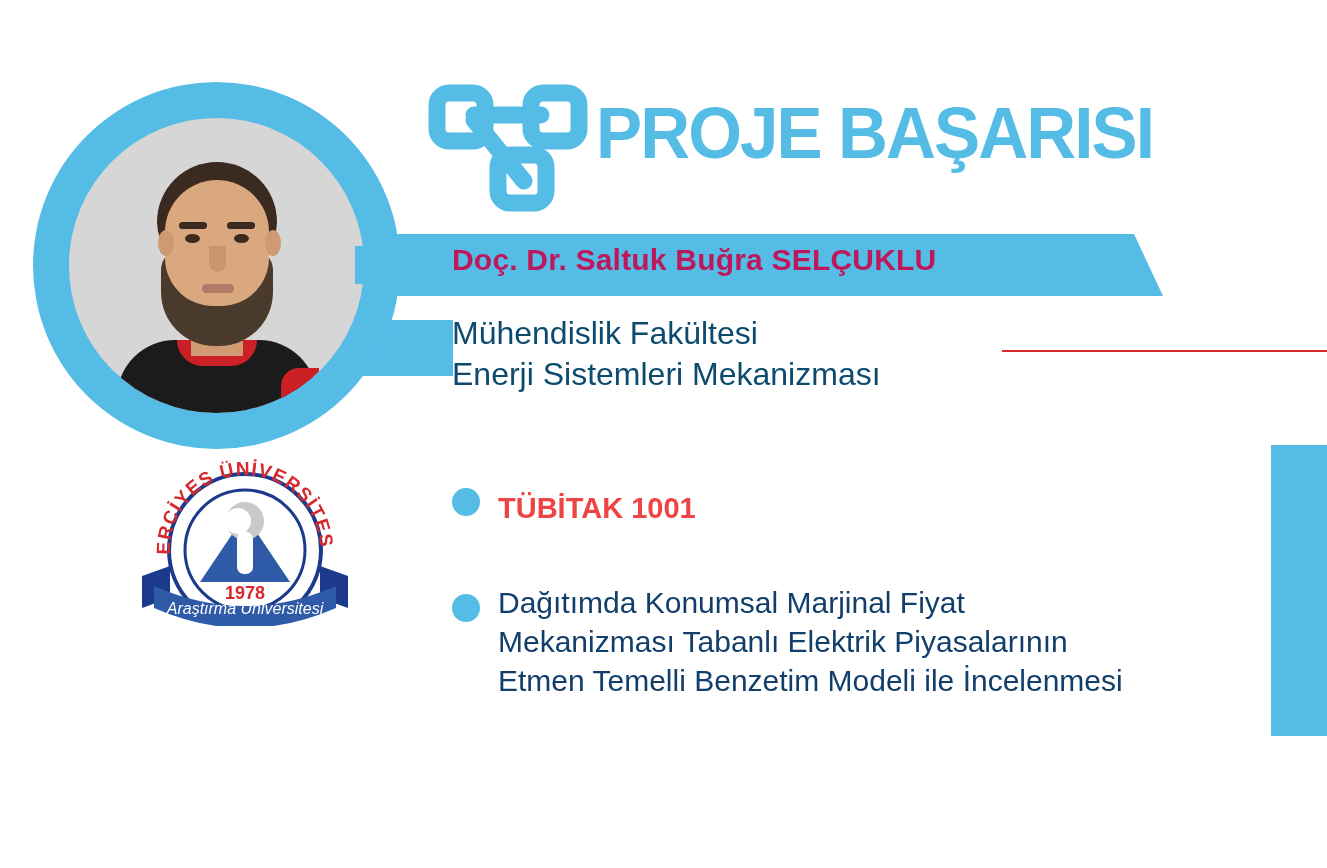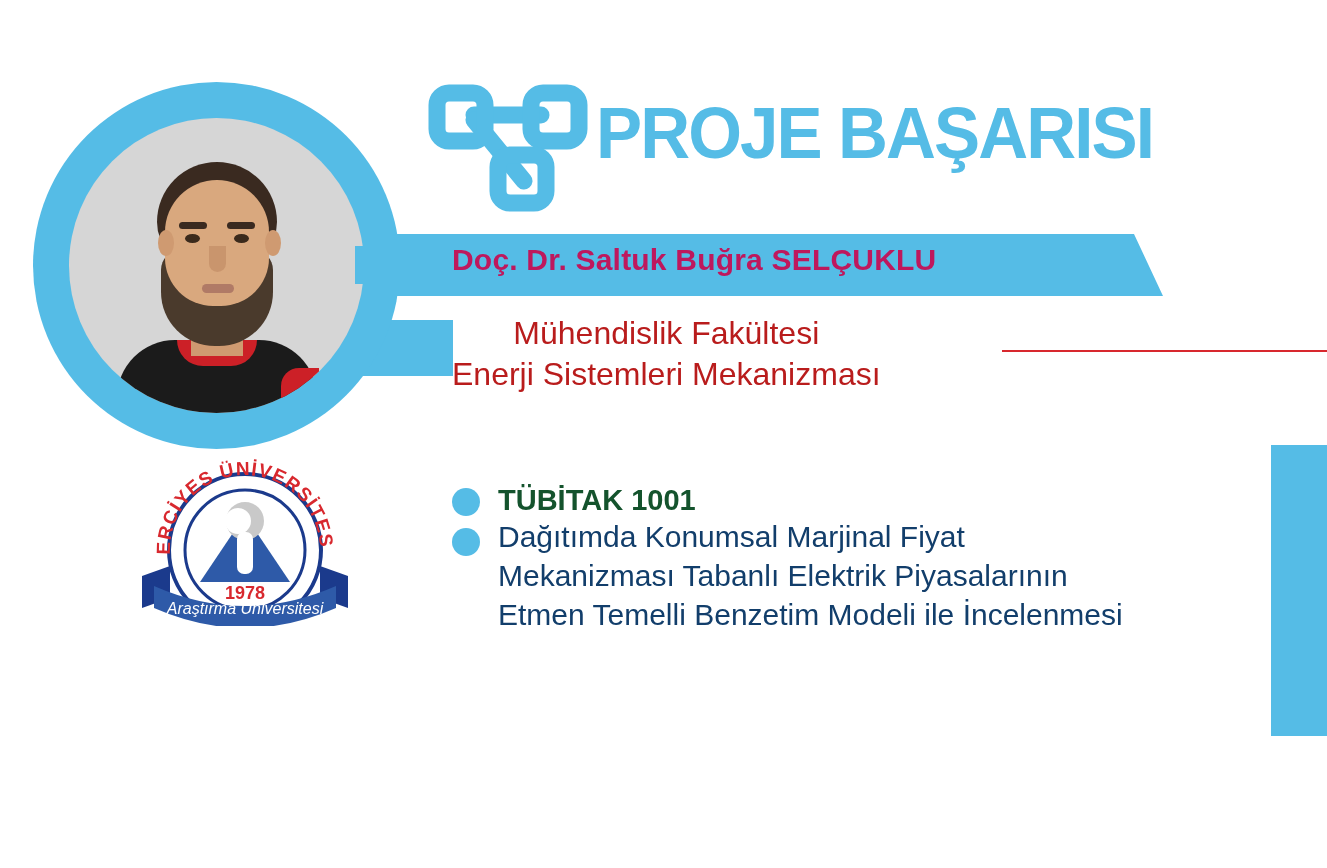--- a/index.html
+++ b/index.html
@@ -208,26 +208,25 @@
     letter-spacing: 0.2px;
     color: #be185d;
     white-space: nowrap;
   }
 
   
   .faculty {
     position: absolute;
     left: 452px;
     top: 313px;
-    color: #b91c1c;
+    color: #0c4a6e;
     font-family: "Liberation Sans", sans-serif;
     font-size: 32px;
     line-height: 41px;
     white-space: nowrap;
-    text-align: center;
   }
   .red-rule {
     position: absolute;
     left: 1002px;
     top: 350px;
     width: 325px;
     height: 2px;
     background: #D8282E;
   }
 
@@ -245,29 +244,30 @@
   }
   .bullet-dot {
     flex: 0 0 auto;
     width: 28px;
     height: 28px;
     border-radius: 50%;
     background: #55BCE6;
     margin-right: 18px;
   }
   .bullet-row.first .bullet-dot { margin-top: 4px; }
-  .bullet-row.second { }
+  .bullet-row.second { margin-top: 58px; }
   .bullet-row.second .bullet-dot { margin-top: 11px; }
   .bullet-label {
     font-family: "Liberation Sans", sans-serif;
     font-weight: bold;
     font-size: 29px;
     letter-spacing: 0px;
-    color: #14532d;
+    color: #ef4444;
     white-space: nowrap;
+    margin-top: 8px;
   }
   .bullet-body {
     font-family: "Liberation Sans", sans-serif;
     font-size: 30px;
     line-height: 39px;
     color: #123E6B;
     max-width: 640px;
   }
 
   

